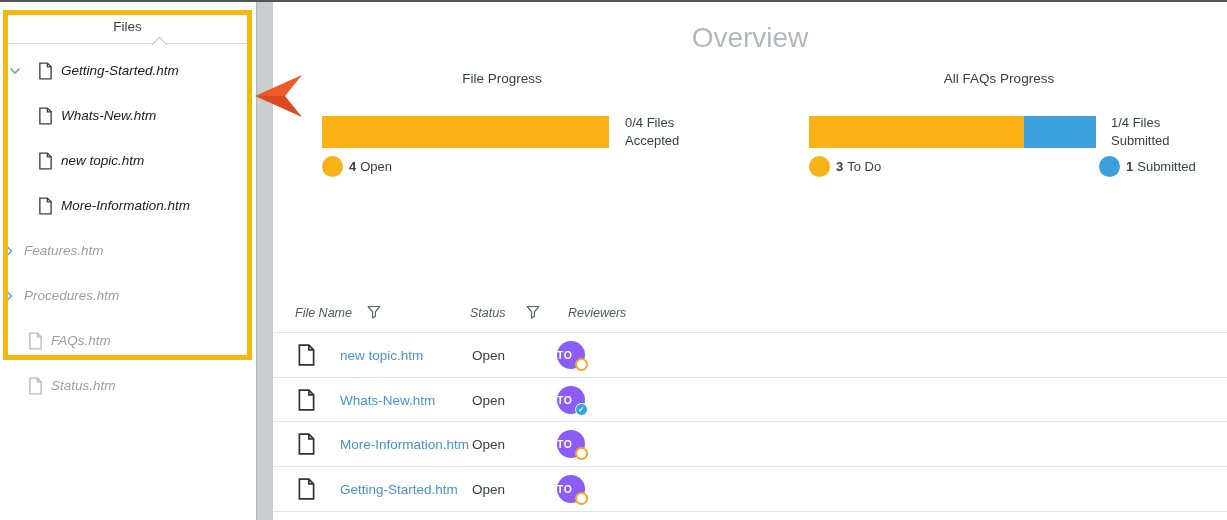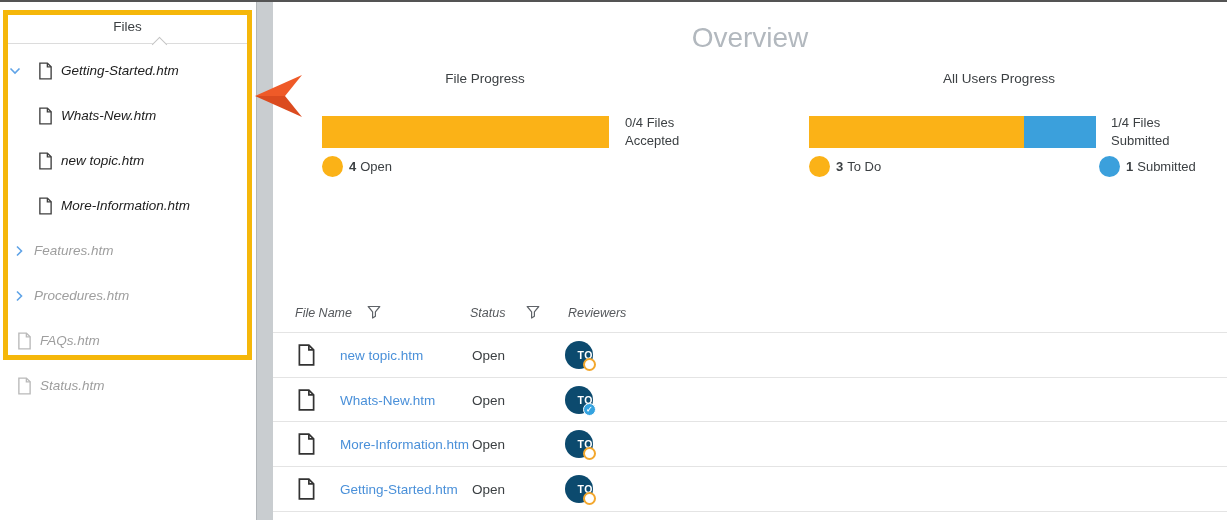--- a/index.html
+++ b/index.html
@@ -10,22 +10,22 @@
   
   #sidebar { position:absolute; left:0; top:2px; width:256px; height:518px; background:#fff; }
   .tabbar { position:absolute; top:8px; left:5px; width:245px; height:34px; display:flex; border-bottom:1px solid #dcdcdc; }
   .tab { flex:1; display:flex; align-items:center; justify-content:center; font-size:13.5px; color:#3c4043; cursor:pointer; }
   .notch { position:absolute; left:154px; top:37px; width:11px; height:11px; background:#fff; border-left:1px solid #c4c4c4; border-top:1px solid #c4c4c4; transform:rotate(45deg); z-index:2; }
   .tree { position:absolute; top:46px; left:0; width:256px; }
   .titem { height:45px; display:flex; align-items:center; font-style:italic; font-size:13.5px; color:#212121; cursor:pointer; }
   .titem.muted { color:#9e9e9e; }
   .ti-parent { padding-left:8px; }  .ti-parent .chev { margin-right:16px; }
   .ti-child  { padding-left:38px; }
-  .ti-group  { padding-left:12px; }  .ti-group .chev { margin-right:8px; }
-  .ti-leaf   { padding-left:17px; }
+  .ti-group  { padding-left:2px; }  .ti-group .chev { margin-right:8px; }
+  .ti-leaf   { padding-left:28px; }
   .chev { width:14px; height:14px; flex:none; color:#5fa3e7; }
   .docicon { width:15px; height:18px; flex:none; margin-right:8px; color:#3f3f3f; }
   .titem.muted .docicon { color:#b9b9b9; }
 
   
   .hl-frame { position:absolute; left:3px; top:10px; width:249px; height:350px; border:5px solid #F5B70A; pointer-events:none; z-index:5; }
   .arrow-anno { position:absolute; left:254px; top:74px; width:50px; height:44px; z-index:6; pointer-events:none; }
   .divider-strip { position:absolute; left:256px; top:2px; width:17px; height:518px; background:#c9cdd0; border-left:1px solid #b2b6ba; }
 
   
@@ -45,21 +45,21 @@
   .desc-value { padding:26px 0 0 25px; font-size:13.5px; color:#3c4043; }
 
   .th { position:absolute; top:304px; font-size:12.5px; color:#55585c;font-style:italic; }
   .funnel { position:absolute; top:302px; width:16px; height:16px; cursor:pointer; }
   .header-sep { position:absolute; top:330px; left:0; right:0; height:1px; background:#e4e4e4; }
   .rows { position:absolute; top:331px; left:0; right:0; }
   .trow { position:relative; height:44.7px; border-bottom:1px solid #e4e4e4; }
   .trow .rdoc { position:absolute; left:24px; top:10px; width:19px; height:24px; color:#333; }
   .fname { position:absolute; left:67px; top:50%; transform:translateY(-50%); color:#4a90d9; font-size:13.5px; cursor:pointer; }
   .fstatus { position:absolute; left:199px; top:50%; transform:translateY(-50%); color:#3c4043; font-size:13.5px; }
-  .avatar { position:absolute; left:292px; top:50%; transform:translateY(-50%); width:28px; height:28px; border-radius:50%; background:#0c4a6e; color:#fff; font-size:10.5px; font-weight:bold; letter-spacing:.5px; display:flex; align-items:center; justify-content:flex-end; cursor:pointer; }
+  .avatar { position:absolute; left:284px; top:50%; transform:translateY(-50%); width:28px; height:28px; border-radius:50%; background:#8b5cf6; color:#fff; font-size:10.5px; font-weight:bold; letter-spacing:.5px; display:flex; align-items:center; justify-content:flex-start; cursor:pointer; }
   .badge { position:absolute; right:-3px; bottom:-2px; width:13px; height:13px; border-radius:50%; }
   .badge.todo { background:#fff; border:2px solid #f3a72d; }
   .badge.submitted { background:#35a3e0; border:1px solid #fff; color:#fff; font-size:8px; font-weight:bold; display:flex; align-items:center; justify-content:center; }
 </style>
 </head>
 <body>
 
 <div id="page">
   <div class="topline"></div>
 
@@ -134,35 +134,35 @@
     <svg width="50" height="44" viewBox="0 0 50 44">
       <polygon points="1,22 48,1 31,22" fill="#EF5A28"></polygon>
       <polygon points="1,22 31,22 48,43" fill="#DB4B1F"></polygon>
     </svg>
   </div>
   <div class="divider-strip"></div>
 
   <div id="main">
     <div class="overview">Overview</div>
 
-    <div class="p-title" style="left:32px;width:360px;">File Progress</div>
+    <div class="p-title" style="left:49px;width:360px;">File Progress</div>
     <div class="p-bar" style="left:49px;" id="fp-bar">
         <div class="seg" style="width: 100%; background: rgb(251, 178, 23);"></div>
       </div>
     <div class="p-caption" style="left:352px;">
       <div>0/4 Files</div>
       <div>Accepted</div>
     </div>
     <div class="p-legend" style="left:49px;" id="fp-legend">
         <span class="dot" style="background: rgb(251, 178, 23);"></span>
         <span class="lg-count">4</span>
         <span class="lg-label">Open</span>
       </div>
 
-    <div class="p-title" style="left:536px;width:380px;">All Users Progress</div>
+    <div class="p-title" style="left:536px;width:380px;">All FAQs Progress</div>
     <div class="p-bar" style="left:536px;" id="up-bar">
         <div class="seg" style="width: 75%; background: rgb(251, 178, 23);"></div>
         <div class="seg" style="width: 25%; background: rgb(59, 160, 220);"></div>
       </div>
     <div class="p-caption" style="left:838px;">
       <div>1/4 Files</div>
       <div>Submitted</div>
     </div>
     <div class="p-legend" style="left:536px;" id="up-legend-0">
         <span class="dot" style="background: rgb(251, 178, 23);"></span>

